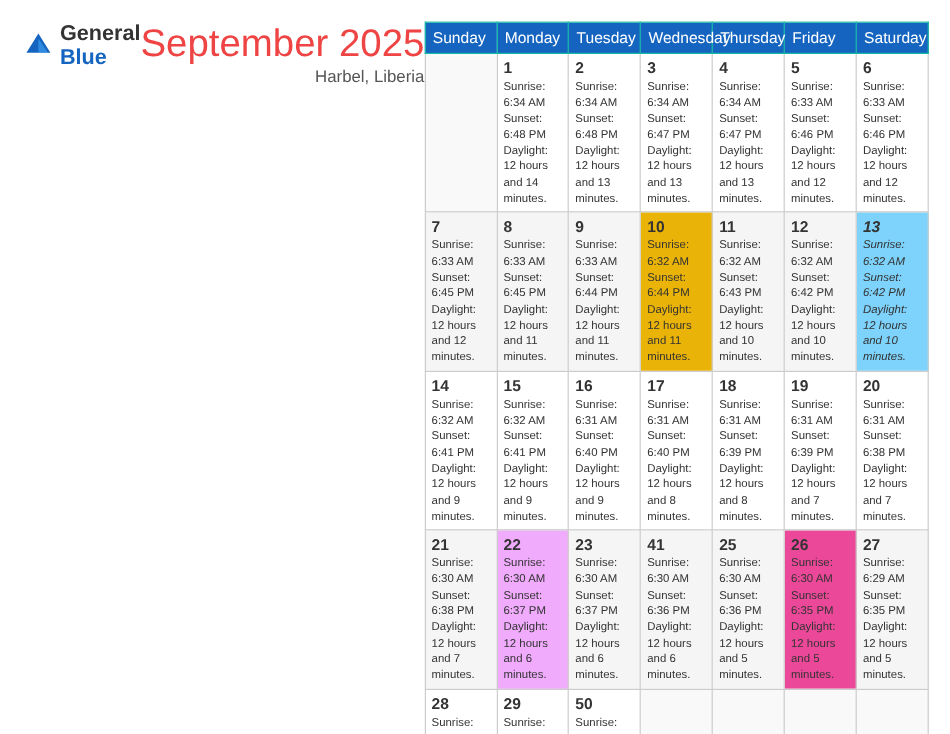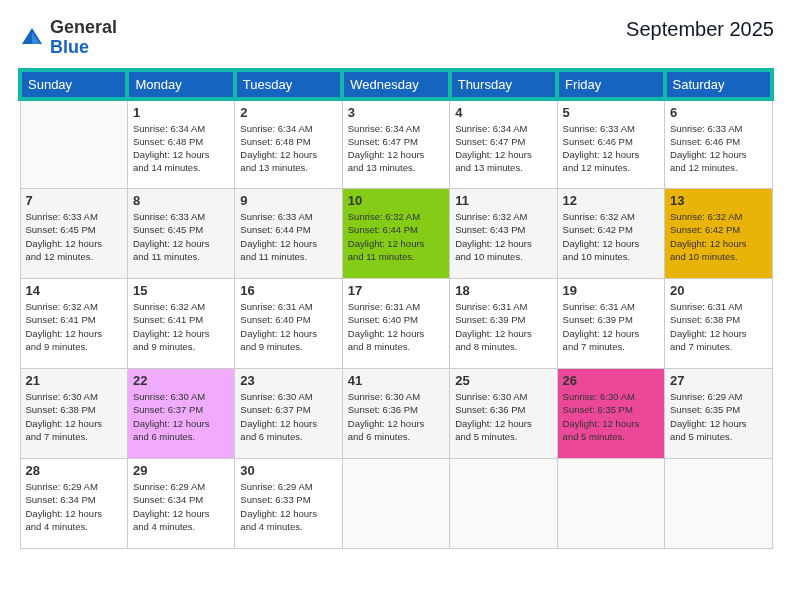--- a/index.html
+++ b/index.html
@@ -8,21 +8,21 @@
       height: 612px;
       font-family: Arial, sans-serif;
       background: #fff;
       overflow: hidden;
     }
     .page {
       width: 792px;
       height: 561px;
       padding: 18px 18px 12px 18px;
       display: flex;
-      flex-direction: column;
+      flex-direction: row;
     }
     .header {
       display: flex;
       justify-content: space-between;
       align-items: flex-start;
       margin-bottom: 10px;
     }
     .logo {
       display: flex;
       align-items: center;
@@ -44,43 +44,43 @@
       color: #1565c0;
     }
     .logo-icon {
       width: 28px;
       height: 28px;
     }
     .title-area {
       text-align: right;
     }
     .month-title {
-      font-size: 20px;
+      font-size: 32px;
       font-weight: normal;
-      color: #0f172a;
+      color: #ef4444;
     }
     .location {
       font-size: 14px;
       color: #555;
     }
     .calendar {
       flex: 1;
       border: 1px solid #ccc;
       border-collapse: collapse;
       width: 100%;
       table-layout: fixed;
     }
     .calendar th {
       background-color: #1565c0;
       color: white;
       text-align: left;
       padding: 5px 6px;
       font-size: 13px;
       font-weight: normal;
-      border: 4px solid #14b8a6;
+      border: 1px solid #14b8a6;
     }
     .calendar td {
       vertical-align: top;
       padding: 4px 5px;
       border: 1px solid #ccc;
       font-size: 10px;
       color: #333;
       height: 85px;
     }
     .day-num {
@@ -109,20 +109,21 @@
         <polygon points="14,4 24,20 4,20" fill="#1565c0"></polygon>
         <polygon points="14,8 22,20 14,20" fill="#42a5f5" opacity="0.6"></polygon>
       </svg>
       <div class="logo-text">
         <span class="logo-general">General</span>
         <span class="logo-blue">Blue</span>
       </div>
     </div>
     <div class="title-area">
       <div class="month-title">September 2025</div>
+      <div class="location">Harbel, Liberia</div>
     </div>
   </div>
 
   <table class="calendar">
     <thead>
       <tr>
       <th>Sunday</th>
           <th>Monday</th>
           <th>Tuesday</th>
           <th>Wednesday</th>
@@ -165,33 +166,33 @@
             <div class="day-info">Sunrise: 6:33 AM<br>Sunset: 6:45 PM<br>Daylight: 12 hours<br>and 12 minutes.</div>
           </td>
           <td style="background-color: rgb(245, 245, 245);">
             <span class="day-num">8</span>
             <div class="day-info">Sunrise: 6:33 AM<br>Sunset: 6:45 PM<br>Daylight: 12 hours<br>and 11 minutes.</div>
           </td>
           <td style="background-color: rgb(245, 245, 245);">
             <span class="day-num">9</span>
             <div class="day-info">Sunrise: 6:33 AM<br>Sunset: 6:44 PM<br>Daylight: 12 hours<br>and 11 minutes.</div>
           </td>
-          <td style="background-color: #84cc16;">
+          <td style="background-color: #eab308;">
             <span class="day-num">10</span>
             <div class="day-info">Sunrise: 6:32 AM<br>Sunset: 6:44 PM<br>Daylight: 12 hours<br>and 11 minutes.</div>
           </td>
           <td style="background-color: rgb(245, 245, 245);">
             <span class="day-num">11</span>
             <div class="day-info">Sunrise: 6:32 AM<br>Sunset: 6:43 PM<br>Daylight: 12 hours<br>and 10 minutes.</div>
           </td>
           <td style="background-color: rgb(245, 245, 245);">
             <span class="day-num">12</span>
             <div class="day-info">Sunrise: 6:32 AM<br>Sunset: 6:42 PM<br>Daylight: 12 hours<br>and 10 minutes.</div>
           </td>
-          <td style="background-color: #eab308;">
+          <td style="background-color: #7dd3fc; font-style: italic;">
             <span class="day-num">13</span>
             <div class="day-info">Sunrise: 6:32 AM<br>Sunset: 6:42 PM<br>Daylight: 12 hours<br>and 10 minutes.</div>
           </td>
         </tr>
         <tr>
           <td>
             <span class="day-num">14</span>
             <div class="day-info">Sunrise: 6:32 AM<br>Sunset: 6:41 PM<br>Daylight: 12 hours<br>and 9 minutes.</div>
           </td>
           <td>
@@ -252,21 +253,21 @@
         <tr>
           <td>
             <span class="day-num">28</span>
             <div class="day-info">Sunrise: 6:29 AM<br>Sunset: 6:34 PM<br>Daylight: 12 hours<br>and 4 minutes.</div>
           </td>
           <td>
             <span class="day-num">29</span>
             <div class="day-info">Sunrise: 6:29 AM<br>Sunset: 6:34 PM<br>Daylight: 12 hours<br>and 4 minutes.</div>
           </td>
           <td>
-            <span class="day-num">30</span>
+            <span class="day-num">50</span>
             <div class="day-info">Sunrise: 6:29 AM<br>Sunset: 6:33 PM<br>Daylight: 12 hours<br>and 4 minutes.</div>
           </td>
           <td class="empty-cell"></td>
           <td class="empty-cell"></td>
           <td class="empty-cell"></td>
           <td class="empty-cell"></td>
         </tr>
       </tbody>
   </table>
 </div>

